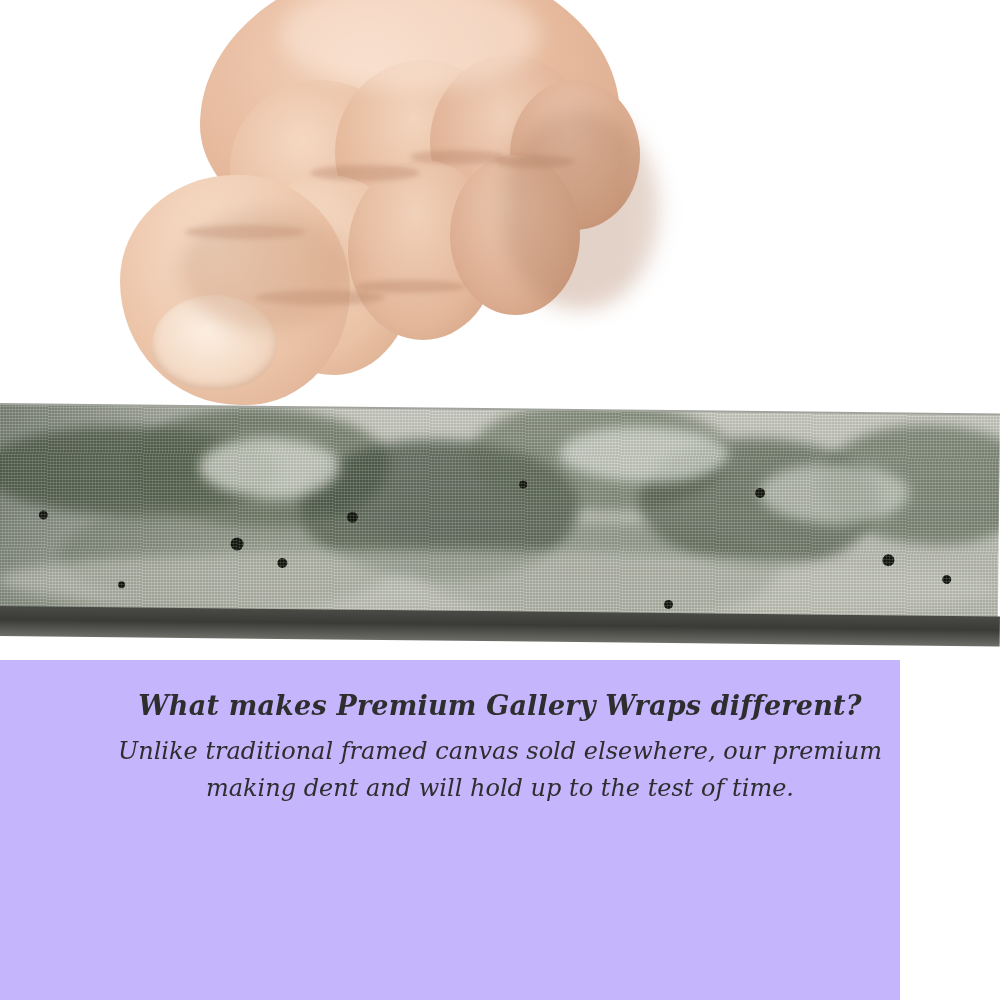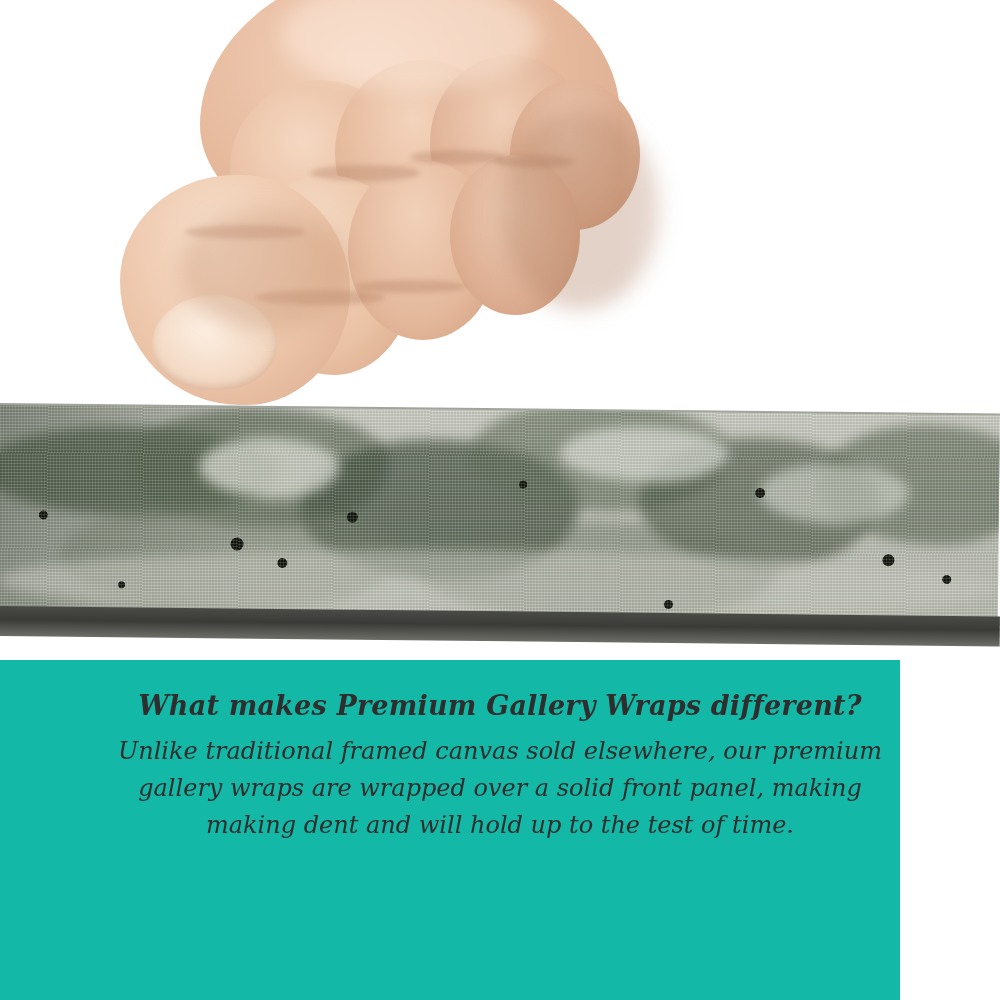--- a/index.html
+++ b/index.html
@@ -10,21 +10,21 @@
   body {
     width: 1000px;
     height: 1000px;
     overflow: hidden;
     font-family: "DejaVu Sans", sans-serif;
   }
   .page {
     position: relative;
     width: 900px;
     height: 1000px;
-    background: #14b8a6;
+    background: #c4b5fd;
   }
 
   
   .photo {
     position: absolute;
     left: 0;
     top: 0;
     width: 1000px;
     height: 660px;
     overflow: hidden;
@@ -255,17 +255,16 @@
       <div class="speck" style="left:120px; top:175px; width:7px;  height:7px;"></div>
 
       <div class="weave"></div>
     </div>
     <div class="canvas-bottom-edge"></div>
   </div>
 
   <div class="caption">
     <div class="caption-title">What makes Premium Gallery Wraps different?</div>
     <div class="caption-line">Unlike traditional framed canvas sold elsewhere, our premium</div>
-    <div class="caption-line">gallery wraps are wrapped over a solid front panel, making</div>
     <div class="caption-line">making dent and will hold up to the test of time.</div>
   </div>
 
 </div>
 
 </body></html>

